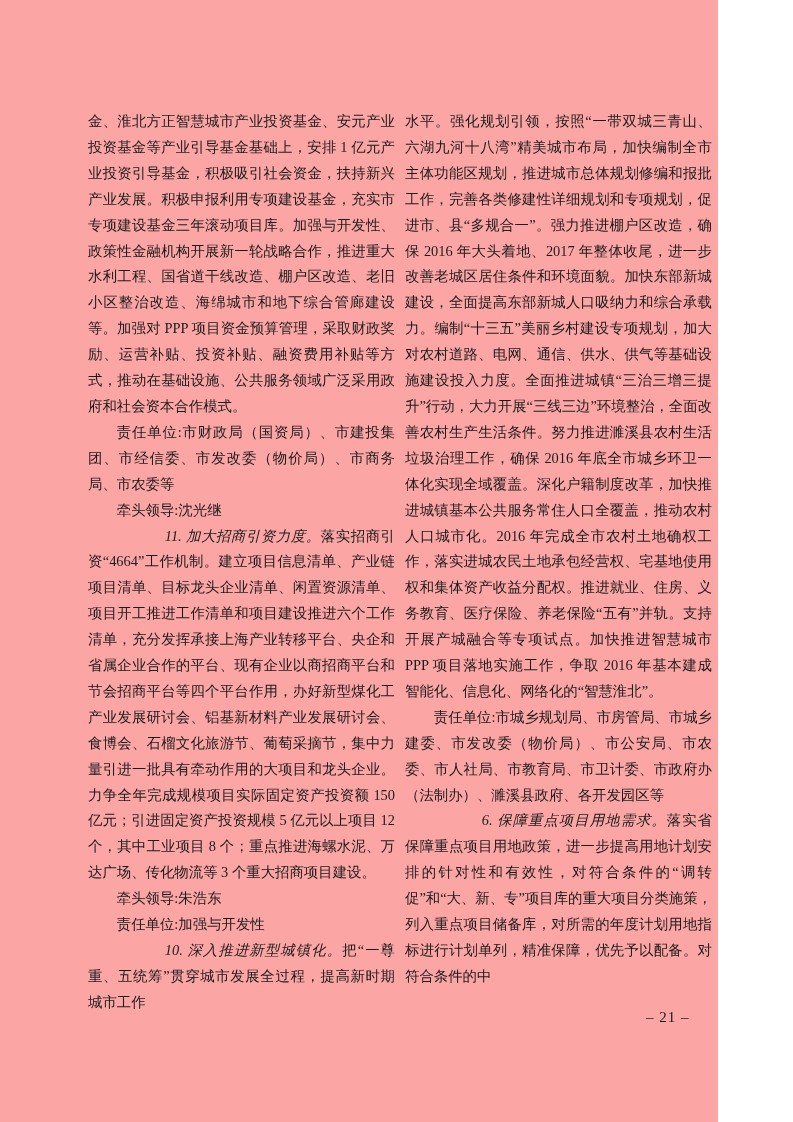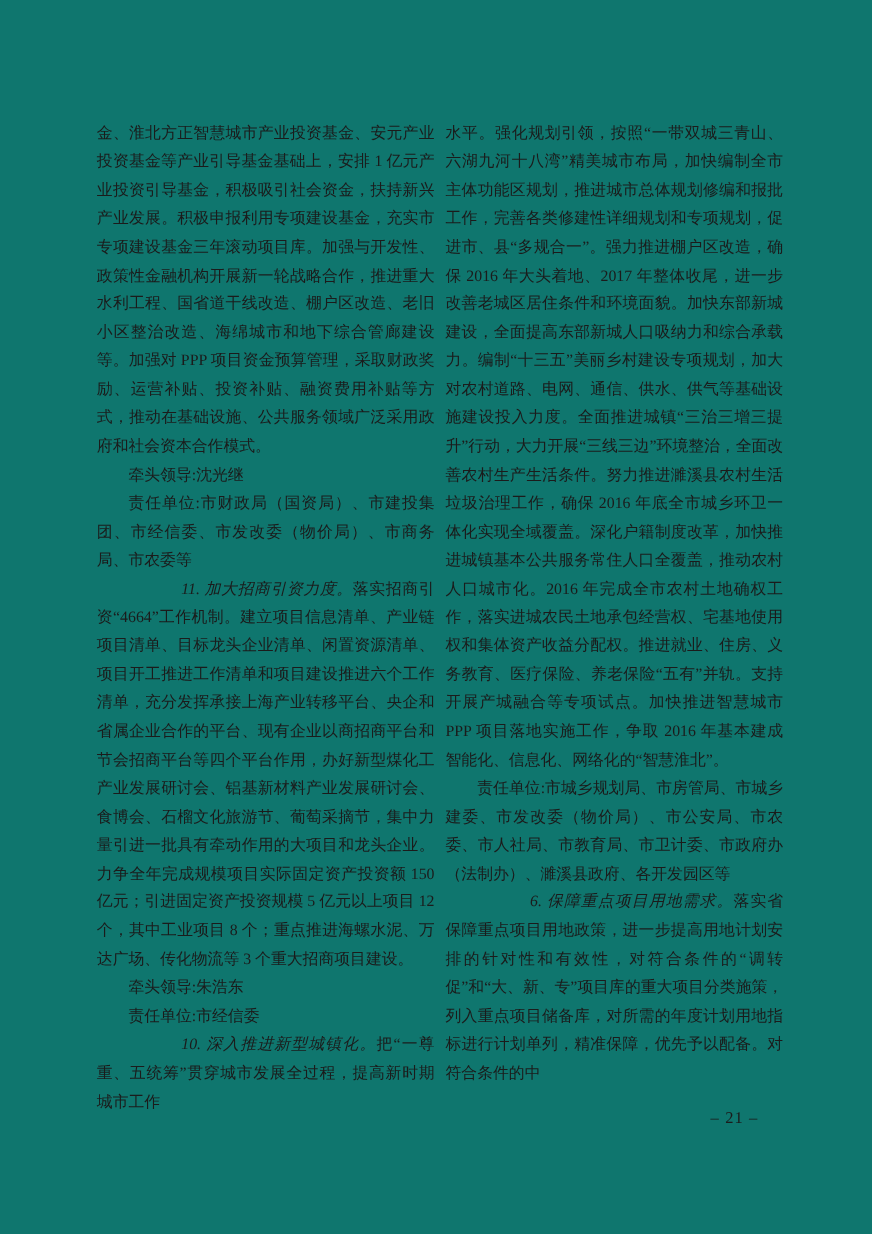--- a/index.html
+++ b/index.html
@@ -2,23 +2,23 @@
 <html><head>
 <meta charset="utf-8">
 <style>
   html, body {
     margin: 0;
     padding: 0;
     background: #ffffff;
   }
   .page {
     position: relative;
-    width: 793px;
+    width: 718px;
     height: 1122px;
-    background: #0f766e;
+    background: #fca5a5;
     overflow: hidden;
     font-family: "Liberation Serif", "DejaVu Serif", serif;
     color: #1b1b1b;
   }
   .content {
     position: absolute;
     left: 88px;
     top: 109px;
     width: 624px;
     display: flex;
@@ -56,25 +56,25 @@
   }
 </style>
 </head>
 <body>
 
 <div class="page">
   <div class="content">
 
     <div class="col">
       <p class="para no-indent">金、淮北方正智慧城市产业投资基金、安元产业投资基金等产业引导基金基础上，安排 1 亿元产业投资引导基金，积极吸引社会资金，扶持新兴产业发展。积极申报利用专项建设基金，充实市专项建设基金三年滚动项目库。加强与开发性、政策性金融机构开展新一轮战略合作，推进重大水利工程、国省道干线改造、棚户区改造、老旧小区整治改造、海绵城市和地下综合管廊建设等。加强对 PPP 项目资金预算管理，采取财政奖励、运营补贴、投资补贴、融资费用补贴等方式，推动在基础设施、公共服务领域广泛采用政府和社会资本合作模式。</p>
+      <p class="para">责任单位:市财政局（国资局）、市建投集团、市经信委、市发改委（物价局）、市商务局、市农委等</p>
       <p class="para">牵头领导:沈光继</p>
-      <p class="para">责任单位:市财政局（国资局）、市建投集团、市经信委、市发改委（物价局）、市商务局、市农委等</p>
       <p class="para"><span class="kai">11. 加大招商引资力度。</span><span>落实招商引资“4664”工作机制。建立项目信息清单、产业链项目清单、目标龙头企业清单、闲置资源清单、项目开工推进工作清单和项目建设推进六个工作清单，充分发挥承接上海产业转移平台、央企和省属企业合作的平台、现有企业以商招商平台和节会招商平台等四个平台作用，办好新型煤化工产业发展研讨会、铝基新材料产业发展研讨会、食博会、石榴文化旅游节、葡萄采摘节，集中力量引进一批具有牵动作用的大项目和龙头企业。力争全年完成规模项目实际固定资产投资额 150 亿元；引进固定资产投资规模 5 亿元以上项目 12 个，其中工业项目 8 个；重点推进海螺水泥、万达广场、传化物流等 3 个重大招商项目建设。</span></p>
       <p class="para">牵头领导:朱浩东</p>
-      <p class="para">责任单位:市经信委</p>
+      <p class="para">责任单位:加强与开发性</p>
       <p class="para"><span class="kai">10. 深入推进新型城镇化。</span><span>把“一尊重、五统筹”贯穿城市发展全过程，提高新时期城市工作</span></p>
     </div>
 
     <div class="col">
       <p class="para no-indent">水平。强化规划引领，按照“一带双城三青山、六湖九河十八湾”精美城市布局，加快编制全市主体功能区规划，推进城市总体规划修编和报批工作，完善各类修建性详细规划和专项规划，促进市、县“多规合一”。强力推进棚户区改造，确保 2016 年大头着地、2017 年整体收尾，进一步改善老城区居住条件和环境面貌。加快东部新城建设，全面提高东部新城人口吸纳力和综合承载力。编制“十三五”美丽乡村建设专项规划，加大对农村道路、电网、通信、供水、供气等基础设施建设投入力度。全面推进城镇“三治三增三提升”行动，大力开展“三线三边”环境整治，全面改善农村生产生活条件。努力推进濉溪县农村生活垃圾治理工作，确保 2016 年底全市城乡环卫一体化实现全域覆盖。深化户籍制度改革，加快推进城镇基本公共服务常住人口全覆盖，推动农村人口城市化。2016 年完成全市农村土地确权工作，落实进城农民土地承包经营权、宅基地使用权和集体资产收益分配权。推进就业、住房、义务教育、医疗保险、养老保险“五有”并轨。支持开展产城融合等专项试点。加快推进智慧城市 PPP 项目落地实施工作，争取 2016 年基本建成智能化、信息化、网络化的“智慧淮北”。</p>
       <p class="para">责任单位:市城乡规划局、市房管局、市城乡建委、市发改委（物价局）、市公安局、市农委、市人社局、市教育局、市卫计委、市政府办（法制办）、濉溪县政府、各开发园区等</p>
       <p class="para"><span class="kai">6. 保障重点项目用地需求。</span><span>落实省保障重点项目用地政策，进一步提高用地计划安排的针对性和有效性，对符合条件的“调转促”和“大、新、专”项目库的重大项目分类施策，列入重点项目储备库，对所需的年度计划用地指标进行计划单列，精准保障，优先予以配备。对符合条件的中</span></p>
     </div>
 
   </div>

